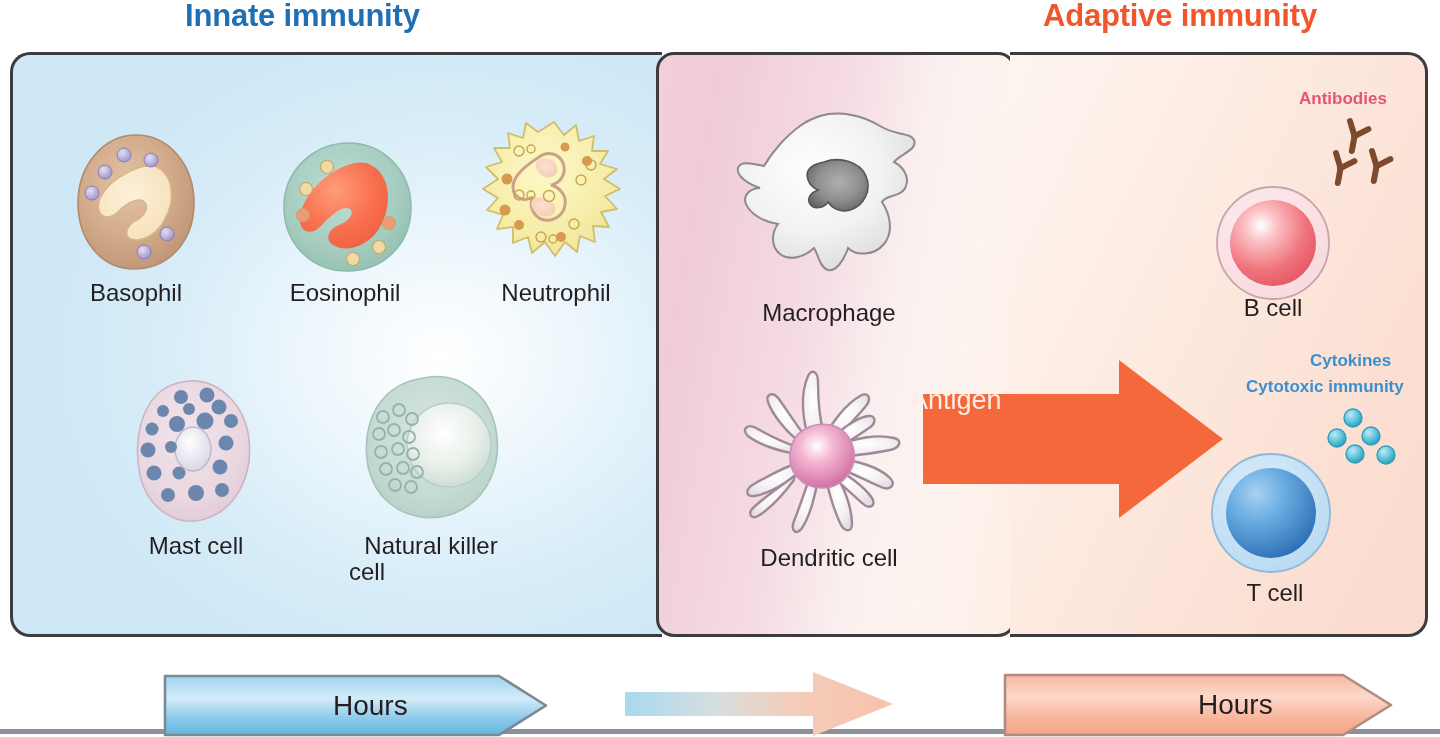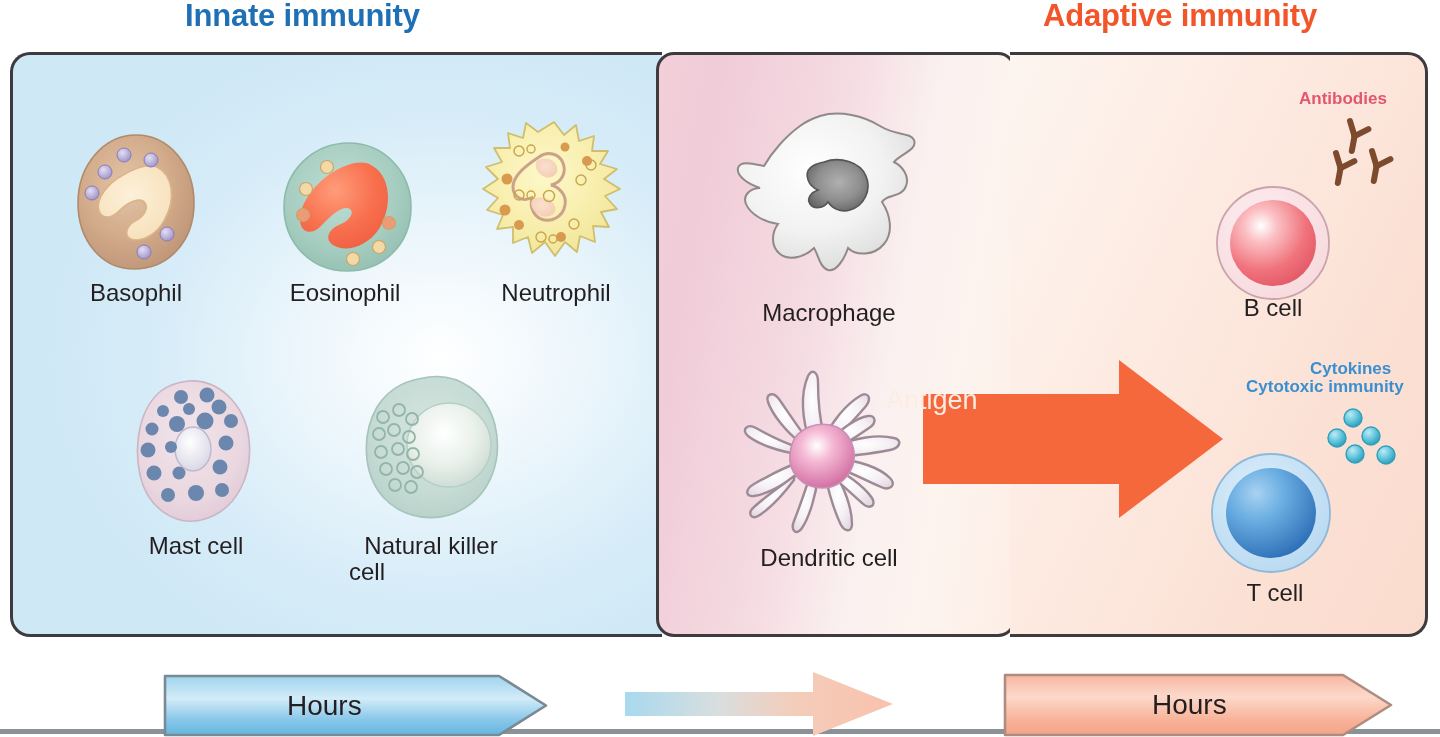--- a/index.html
+++ b/index.html
@@ -30,27 +30,27 @@
   #panel-bridge{border-radius:18px 18px 18px 18px;}
 
   .cell-label{position:absolute;color:#231f20;font-size:24px;white-space:nowrap;
               text-align:center;line-height:1.1;}
   .tiny-label{position:absolute;font-size:17px;font-weight:bold;white-space:nowrap;
               line-height:1.15;}
 
   
   #antigen-arrow{position:absolute;left:913px;top:308px;width:300px;height:158px;}
   #antigen-arrow svg{display:block;}
-  #antigen-text{position:absolute;left:876px;top:333px;width:180px;color:#fdece4;
+  #antigen-text{position:absolute;left:900px;top:333px;width:180px;color:#fdece4;
                 font-size:27px;line-height:1.12;}
 
   
   #baseline{position:absolute;left:0;top:729px;width:1440px;height:5px;background:#8a9198;}
   .tl{position:absolute;}
-  .tl-text{position:absolute;font-size:28px;color:#231f20;white-space:nowrap;}
+  .tl-text{position:absolute;font-size:28px;color:#231f20;white-space:nowrap;margin-left:46px;}
 
   svg{overflow:visible;}
 </style>
 </head>
 <body>
 
 <div class="title" id="title-innate">Innate immunity</div>
 <div class="title" id="title-adaptive">Adaptive immunity</div>
 
 <div id="frame">
@@ -328,21 +328,21 @@
             <stop offset="26%" stop-color="#fbbfc3"></stop>
           <stop offset="70%" stop-color="#f0737c"></stop>
             <stop offset="100%" stop-color="#e45a68"></stop>
         </radialGradient>
       </defs>
       <circle cx="60" cy="60" r="56" fill="url(#bmem)" stroke="#c9a4ab" stroke-width="1.8"></circle>
       <circle cx="60" cy="60" r="43" fill="url(#bnuc)"></circle>
     </svg>
     <div class="cell-label" style="left:183px;top:240px;width:160px;">B cell</div>
 
-    <div class="tiny-label" style="left:300px;top:304px;color:#3a8fd0;">Cytokines</div>
+    <div class="tiny-label" style="left:300px;top:296px;color:#3a8fd0;">Cytokines</div>
     <div class="tiny-label" style="left:236px;top:322px;color:#3a8fd0;">Cytotoxic immunity</div>
 
     <svg style="position:absolute;left:314px;top:352px;" width="90" height="70" viewBox="0 0 90 70">
       <defs>
         <radialGradient id="cyto" cx="36%" cy="30%" r="72%">
           <stop offset="0%" stop-color="#bfeaf5"></stop>
             <stop offset="55%" stop-color="#63c6dd"></stop>
           <stop offset="100%" stop-color="#2f9fbc"></stop>
         </radialGradient>
       </defs>

